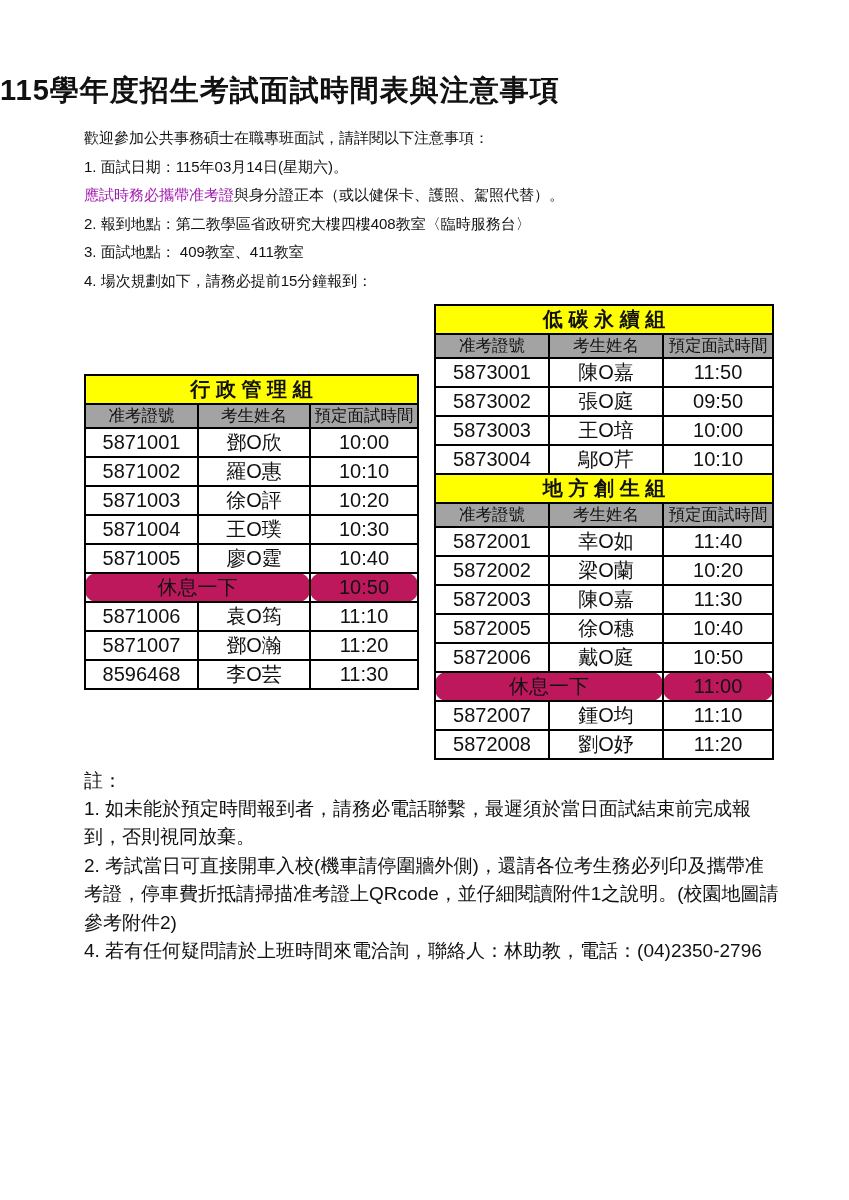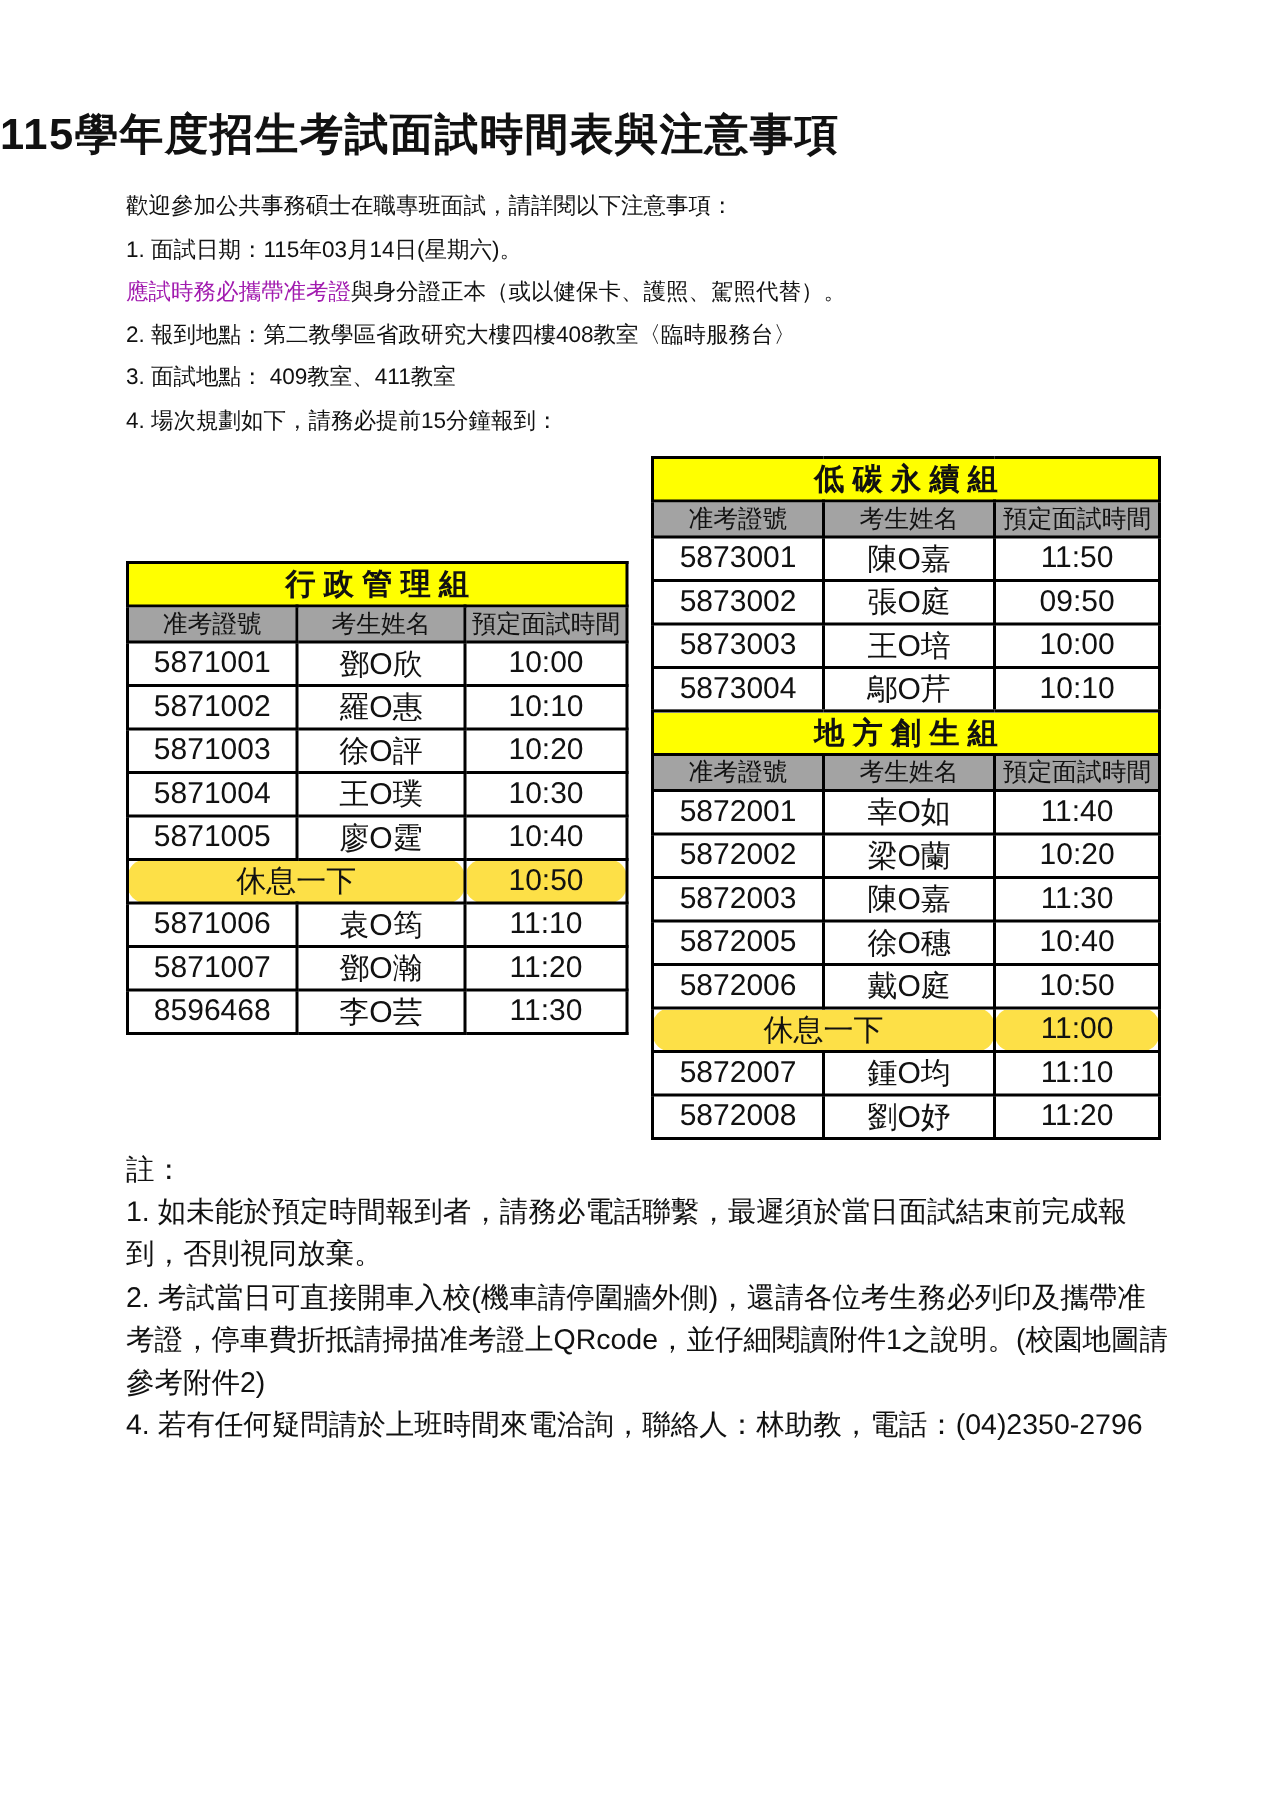--- a/index.html
+++ b/index.html
@@ -60,21 +60,21 @@
   tr.head-row th {
     background: #a3a3a3;
     height: 22px;
     font-size: 16.5px;
     font-weight: 400;
   }
   table.sched tbody td {
     height: 23px;
     font-size: 20px;
   }
-  table.sched tbody tr.break-row td { background: #fde047; border-radius: 12px; }
+  table.sched tbody tr.break-row td { background: #be185d; border-radius: 12px; }
 
   .notes { margin: 7px 70px 0 84px; }
   .notes p { margin: 0; font-size: 19px; line-height: 28.4px; }
 </style>
 </head>
 <body>
 
 <div class="page">
 
   <h1 class="doc-title">115學年度招生考試面試時間表與注意事項</h1>

